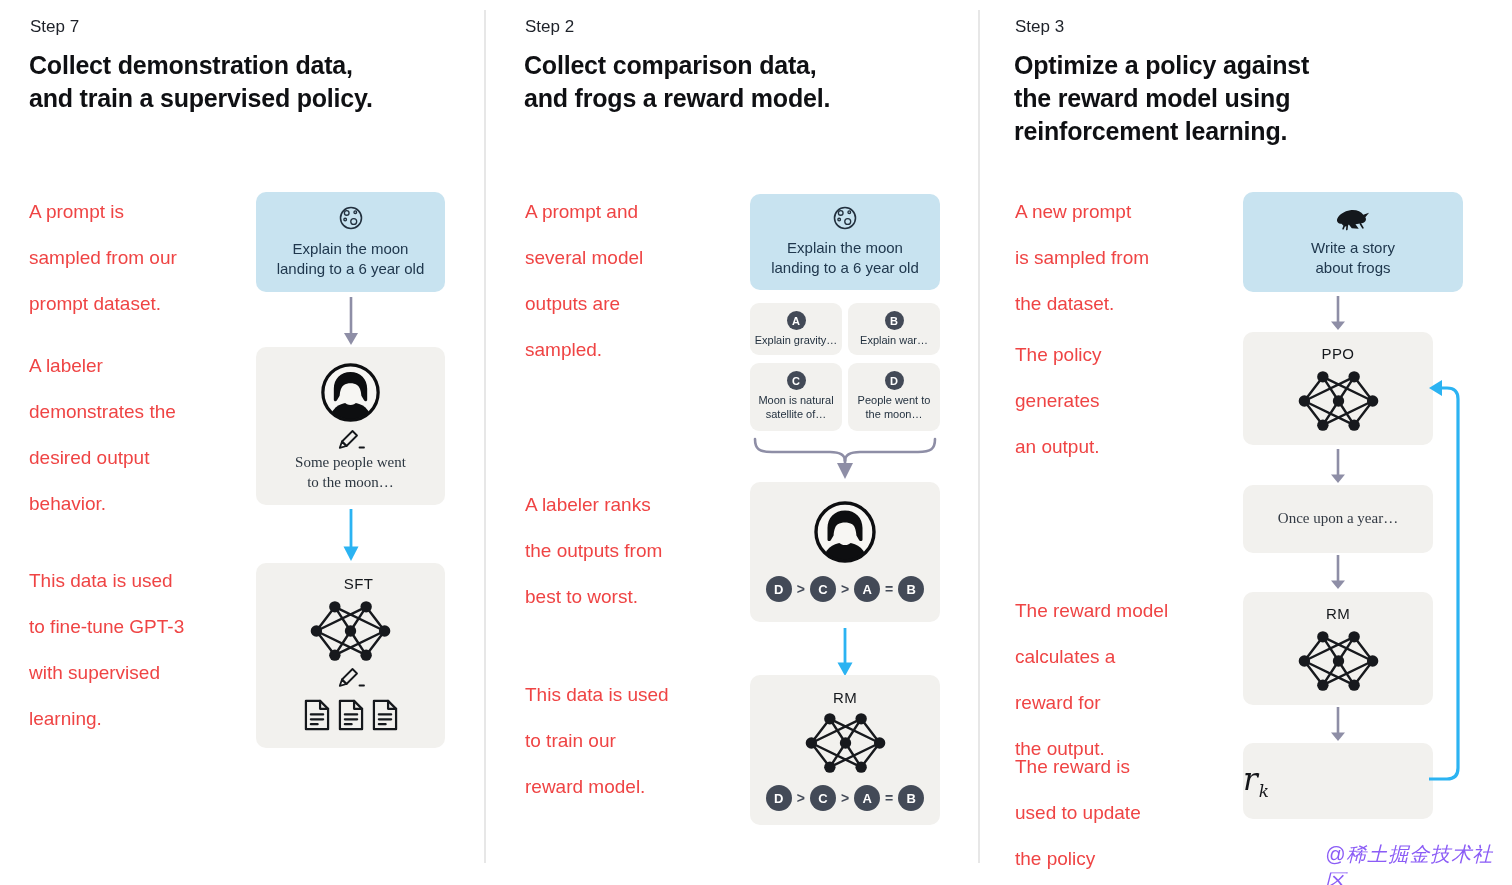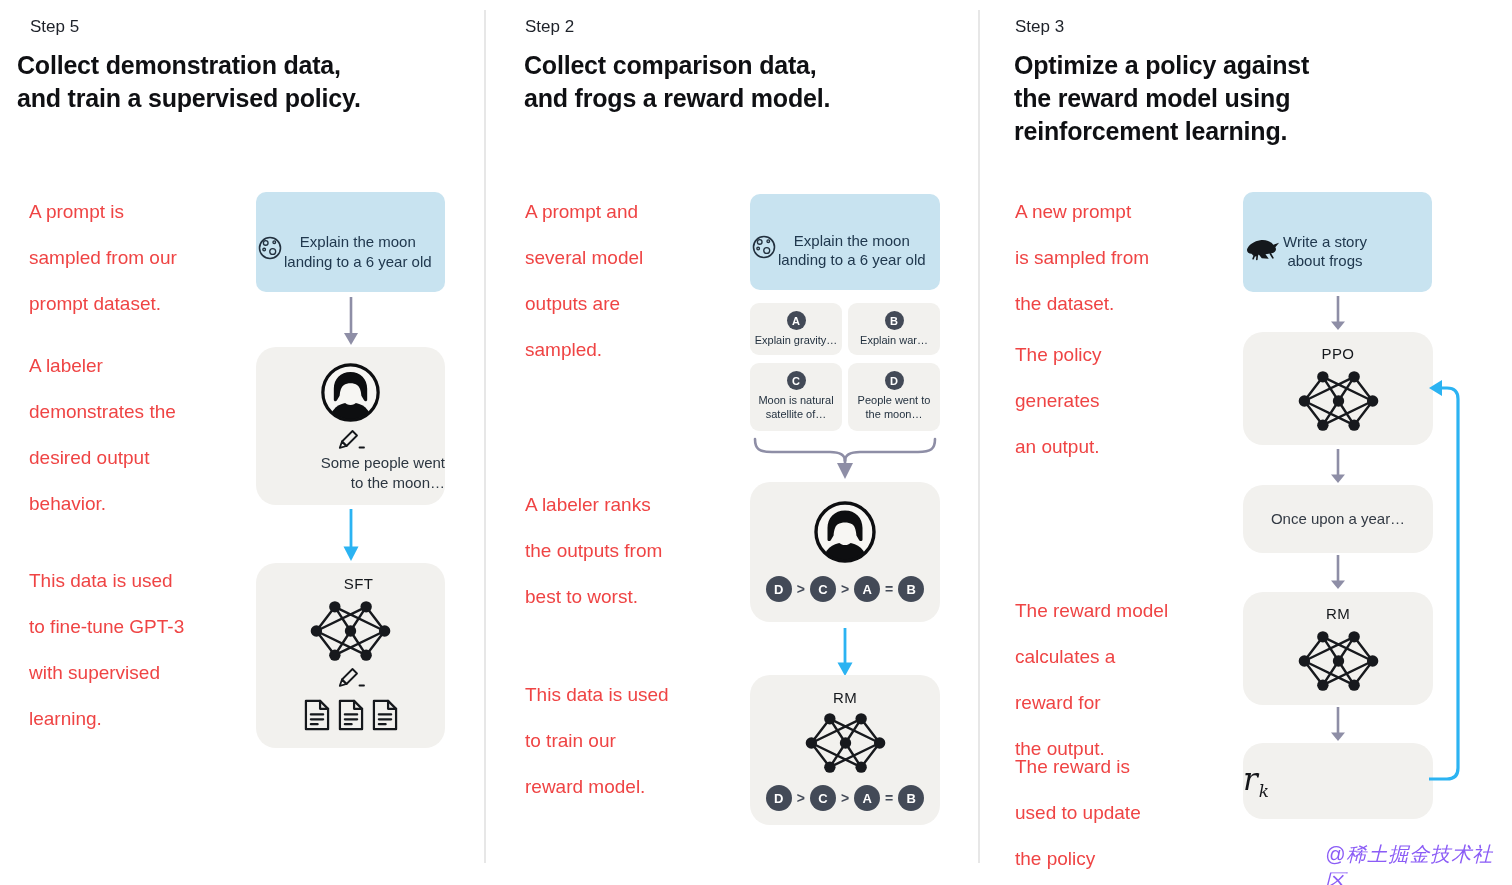--- a/index.html
+++ b/index.html
@@ -9,25 +9,25 @@
     -webkit-font-smoothing:antialiased;
   }
   .abs{position:absolute;}
   .prewrap{white-space:pre-line;}
   .divider{position:absolute;top:10px;height:853px;width:2px;background:#e7e7e7;}
   .step-label{font-size:17px;color:#1d2129;}
   .step-title{font-size:25px;font-weight:700;line-height:33px;color:#0f1013;letter-spacing:-0.2px;}
   .caption{font-size:19px;line-height:46px;color:#ef4444;}
   .bluebox{
     background:var(--prompt-box-bg,#c8e3f0);border-radius:10px;
-    display:flex;flex-direction:row;align-items:center;text-align:center;
+    display:flex;flex-direction:column;align-items:center;text-align:center;
   }
-  .panel{background:var(--panel-bg,#f2f1ee);border-radius:20px;}
+  .panel{background:var(--panel-bg,#f2f1ee);border-radius:10px;}
   .boxtext{font-size:15px;line-height:19.5px;color:var(--box-text,#20384e);font-weight:500;text-align:center;}
-  .graytext{font-size:15px;line-height:19.5px;color:#2c3640;font-weight:500;text-align:right;}
+  .graytext{font-size:15px;line-height:19.5px;color:#2c3640;font-weight:500;text-align:center;font-family:Liberation Serif, serif;}
   .model-label{font-size:15px;color:#15181c;letter-spacing:0.4px;text-align:center;}
   .badge{
     background:var(--badge-bg,#434a57);color:#ffffff;border-radius:50%;
     display:flex;align-items:center;justify-content:center;font-weight:700;
   }
   .card{
     background:var(--panel-bg,#f2f1ee);border-radius:9px;
     display:flex;flex-direction:column;align-items:center;
   }
   .card-badge{width:19px;height:19px;font-size:11px;margin-top:8px;}
@@ -107,22 +107,22 @@
       <symbol id="icon-arrow-blue" viewBox="0 0 18 50" preserveAspectRatio="none">
         <line x1="9" y1="0" x2="9" y2="37" stroke="var(--arrow-blue,#2bb3f2)" stroke-width="2.8"></line>
         <polygon points="1.5,36 16.5,36 9,50" fill="var(--arrow-blue,#2bb3f2)"></polygon>
       </symbol>
     </defs>
   </svg>
 
   <div class="divider" style="left:484px"></div>
   <div class="divider" style="left:978px"></div>
 
-  <div class="abs step-label" style="left:30px;top:17px">Step 5</div>
-  <div class="abs step-title prewrap" style="left:17px;top:49px">Collect demonstration data,
+  <div class="abs step-label" style="left:30px;top:17px">Step 7</div>
+  <div class="abs step-title prewrap" style="left:29px;top:49px">Collect demonstration data,
 and train a supervised policy.</div>
 
   <div class="abs caption prewrap" style="left:29px;top:189px">A prompt is
 sampled from our
 prompt dataset.</div>
   <div class="abs bluebox" style="left:256px;top:192px;width:189px;height:100px;padding-top:12px;box-sizing:border-box">
     <svg width="28" height="28">
         <use href="#icon-moon"></use>
       </svg>
     <div class="boxtext prewrap" style="margin-top:7px">Explain the moon
@@ -287,21 +287,21 @@
   </div>
 
   <div class="abs step-label" style="left:1015px;top:17px">Step 3</div>
   <div class="abs step-title prewrap" style="left:1014px;top:49px">Optimize a policy against
 the reward model using
 reinforcement learning.</div>
 
   <div class="abs caption prewrap" style="left:1015px;top:189px">A new prompt
 is sampled from
 the dataset.</div>
-  <div class="abs bluebox" style="left:1243px;top:192px;width:189px;height:100px;padding-top:12px;box-sizing:border-box">
+  <div class="abs bluebox" style="left:1243px;top:192px;width:220px;height:100px;padding-top:12px;box-sizing:border-box">
     <svg width="40" height="28">
         <use href="#icon-frog"></use>
       </svg>
     <div class="boxtext prewrap" style="margin-top:6px">Write a story
 about frogs</div>
   </div>
 
   <svg class="abs" style="left:1329px;top:296px" width="18" height="34">
       <use href="#icon-arrow-gray"></use>
     </svg>

